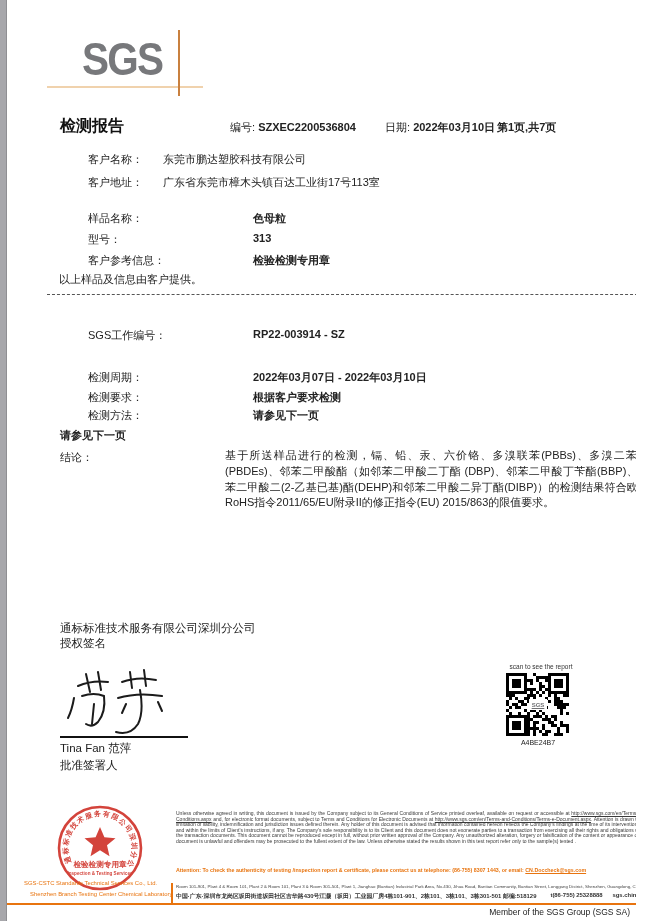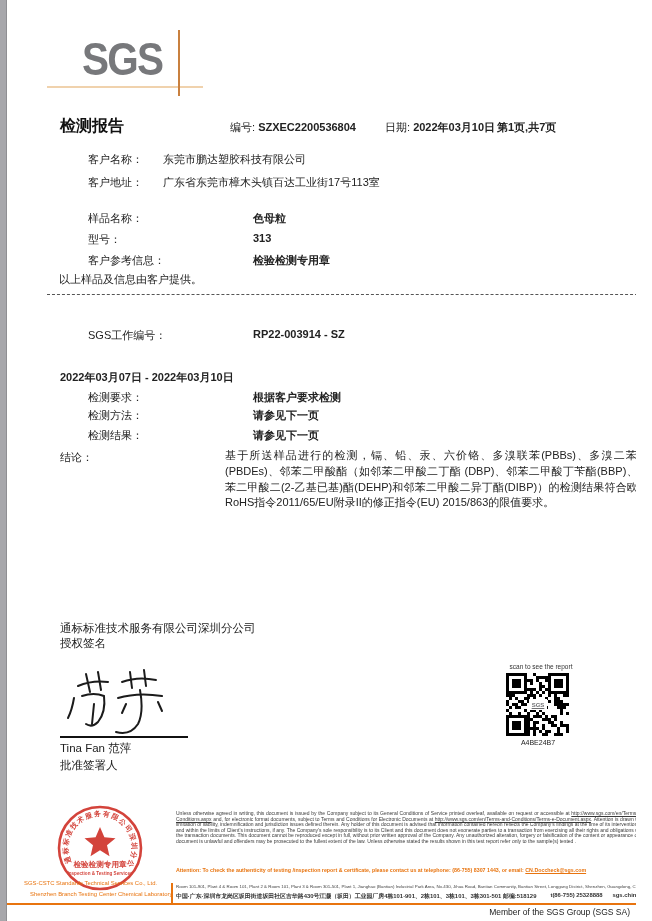--- a/index.html
+++ b/index.html
@@ -109,32 +109,32 @@
   </div>
   <div class="note">以上样品及信息由客户提供。</div>
 
   <div class="dash"></div>
 
   <div class="kv wide" style="top:328px">
     <span class="lab">SGS工作编号：</span>
     <span class="val">RP22-003914 - SZ</span>
   </div>
   <div class="kv wide" style="top:370px">
+    <span class="lab">检测周期：</span>
     <span class="val">2022年03月07日 - 2022年03月10日</span>
   </div>
   <div class="kv wide" style="top:390px">
     <span class="lab">检测要求：</span>
     <span class="val">根据客户要求检测</span>
   </div>
   <div class="kv wide" style="top:408px">
     <span class="lab">检测方法：</span>
     <span class="val">请参见下一页</span>
   </div>
   <div class="kv wide" style="top:428px">
-    <span class="lab">检测结果：</span>
     <span class="val">请参见下一页</span>
   </div>
   <div class="concl-lab">结论：</div>
   <div class="concl">基于所送样品进行的检测，镉、铅、汞、六价铬、多溴联苯(PBBs)、多溴二苯醚(PBDEs)、邻苯二甲酸酯（如邻苯二甲酸二丁酯 (DBP)、邻苯二甲酸丁苄酯(BBP)、邻苯二甲酸二(2-乙基已基)酯(DEHP)和邻苯二甲酸二异丁酯(DIBP)）的检测结果符合欧盟RoHS指令2011/65/EU附录II的修正指令(EU) 2015/863的限值要求。</div>
 
   <div class="company">通标标准技术服务有限公司深圳分公司</div>
   <div class="auth">授权签名</div>
   <svg class="sig-svg" width="112" height="72" viewBox="0 0 112 72">
     <g fill="none" stroke="#1b1b1b" stroke-width="2" stroke-linecap="round">
       <path d="M14,22 q14,-6 30,-4"></path>

